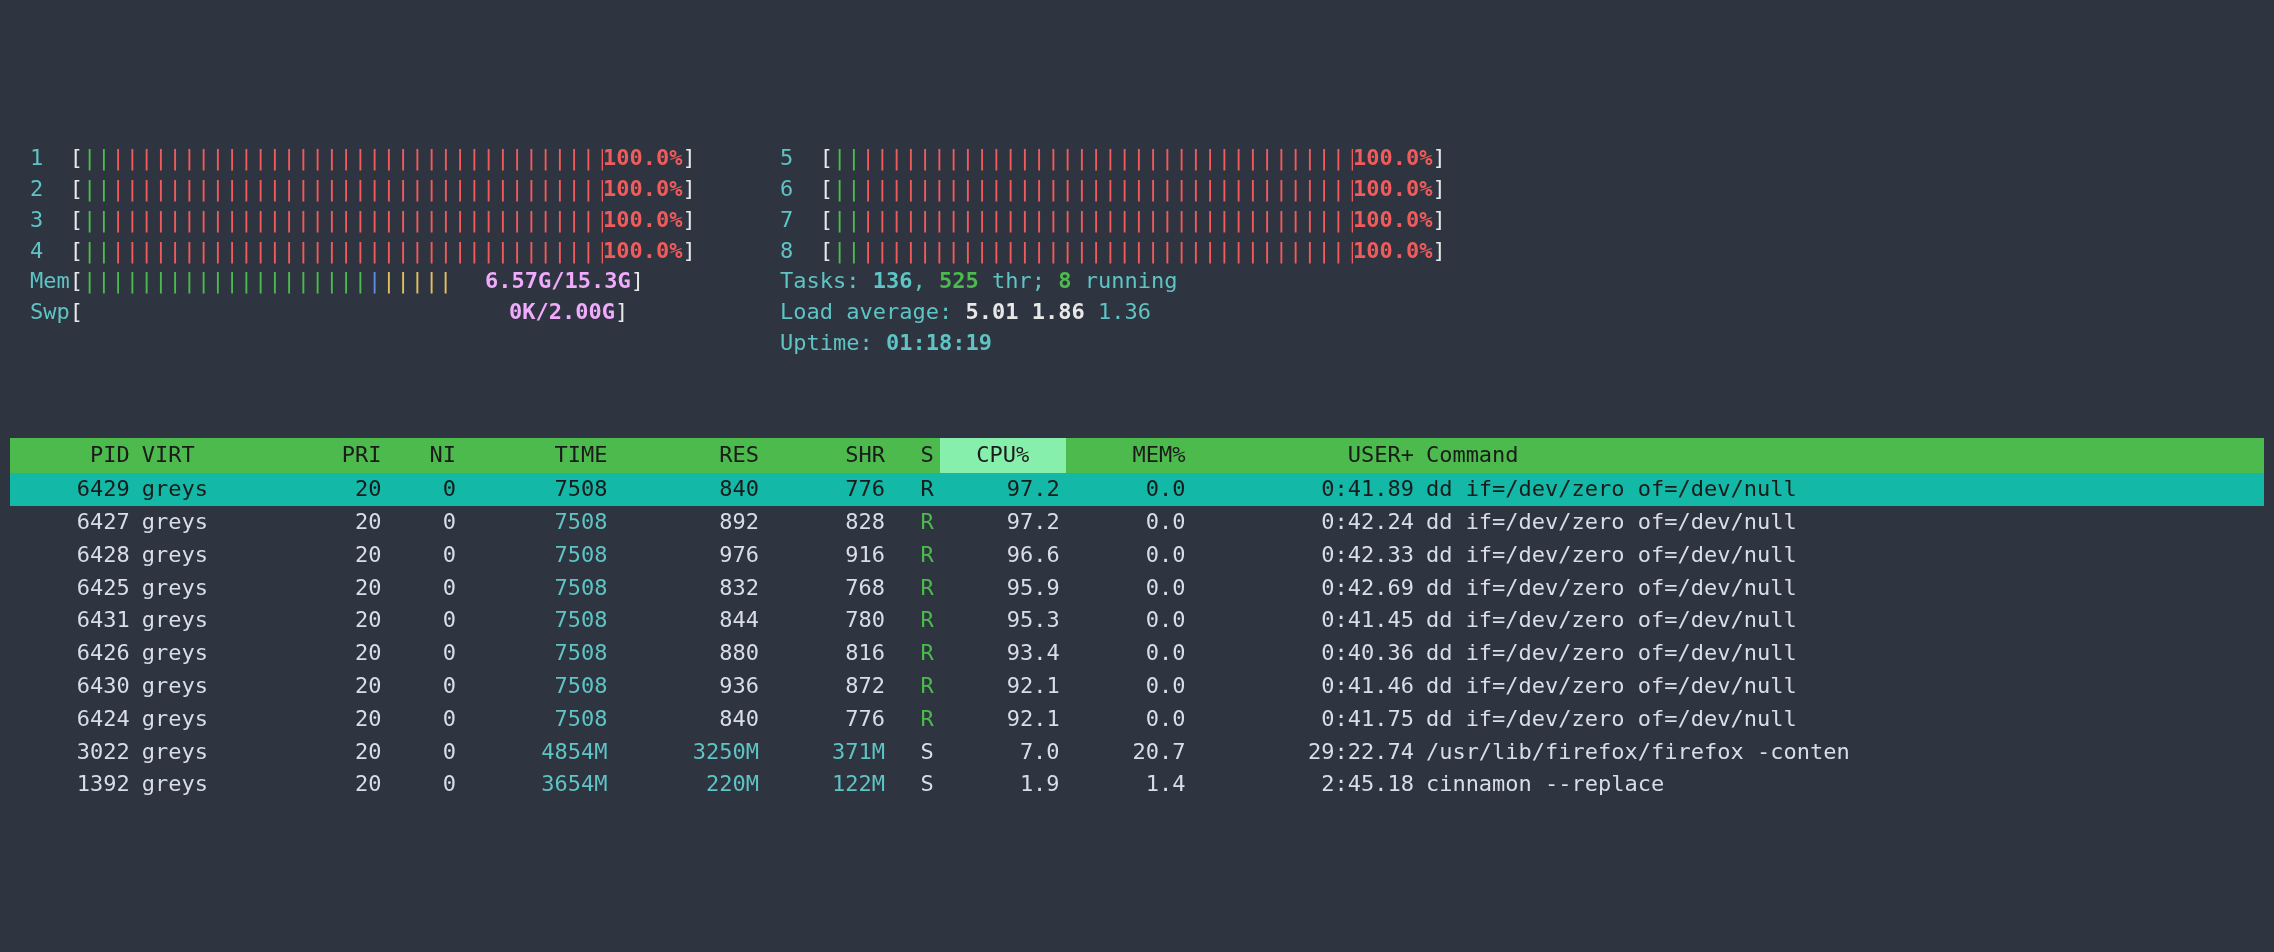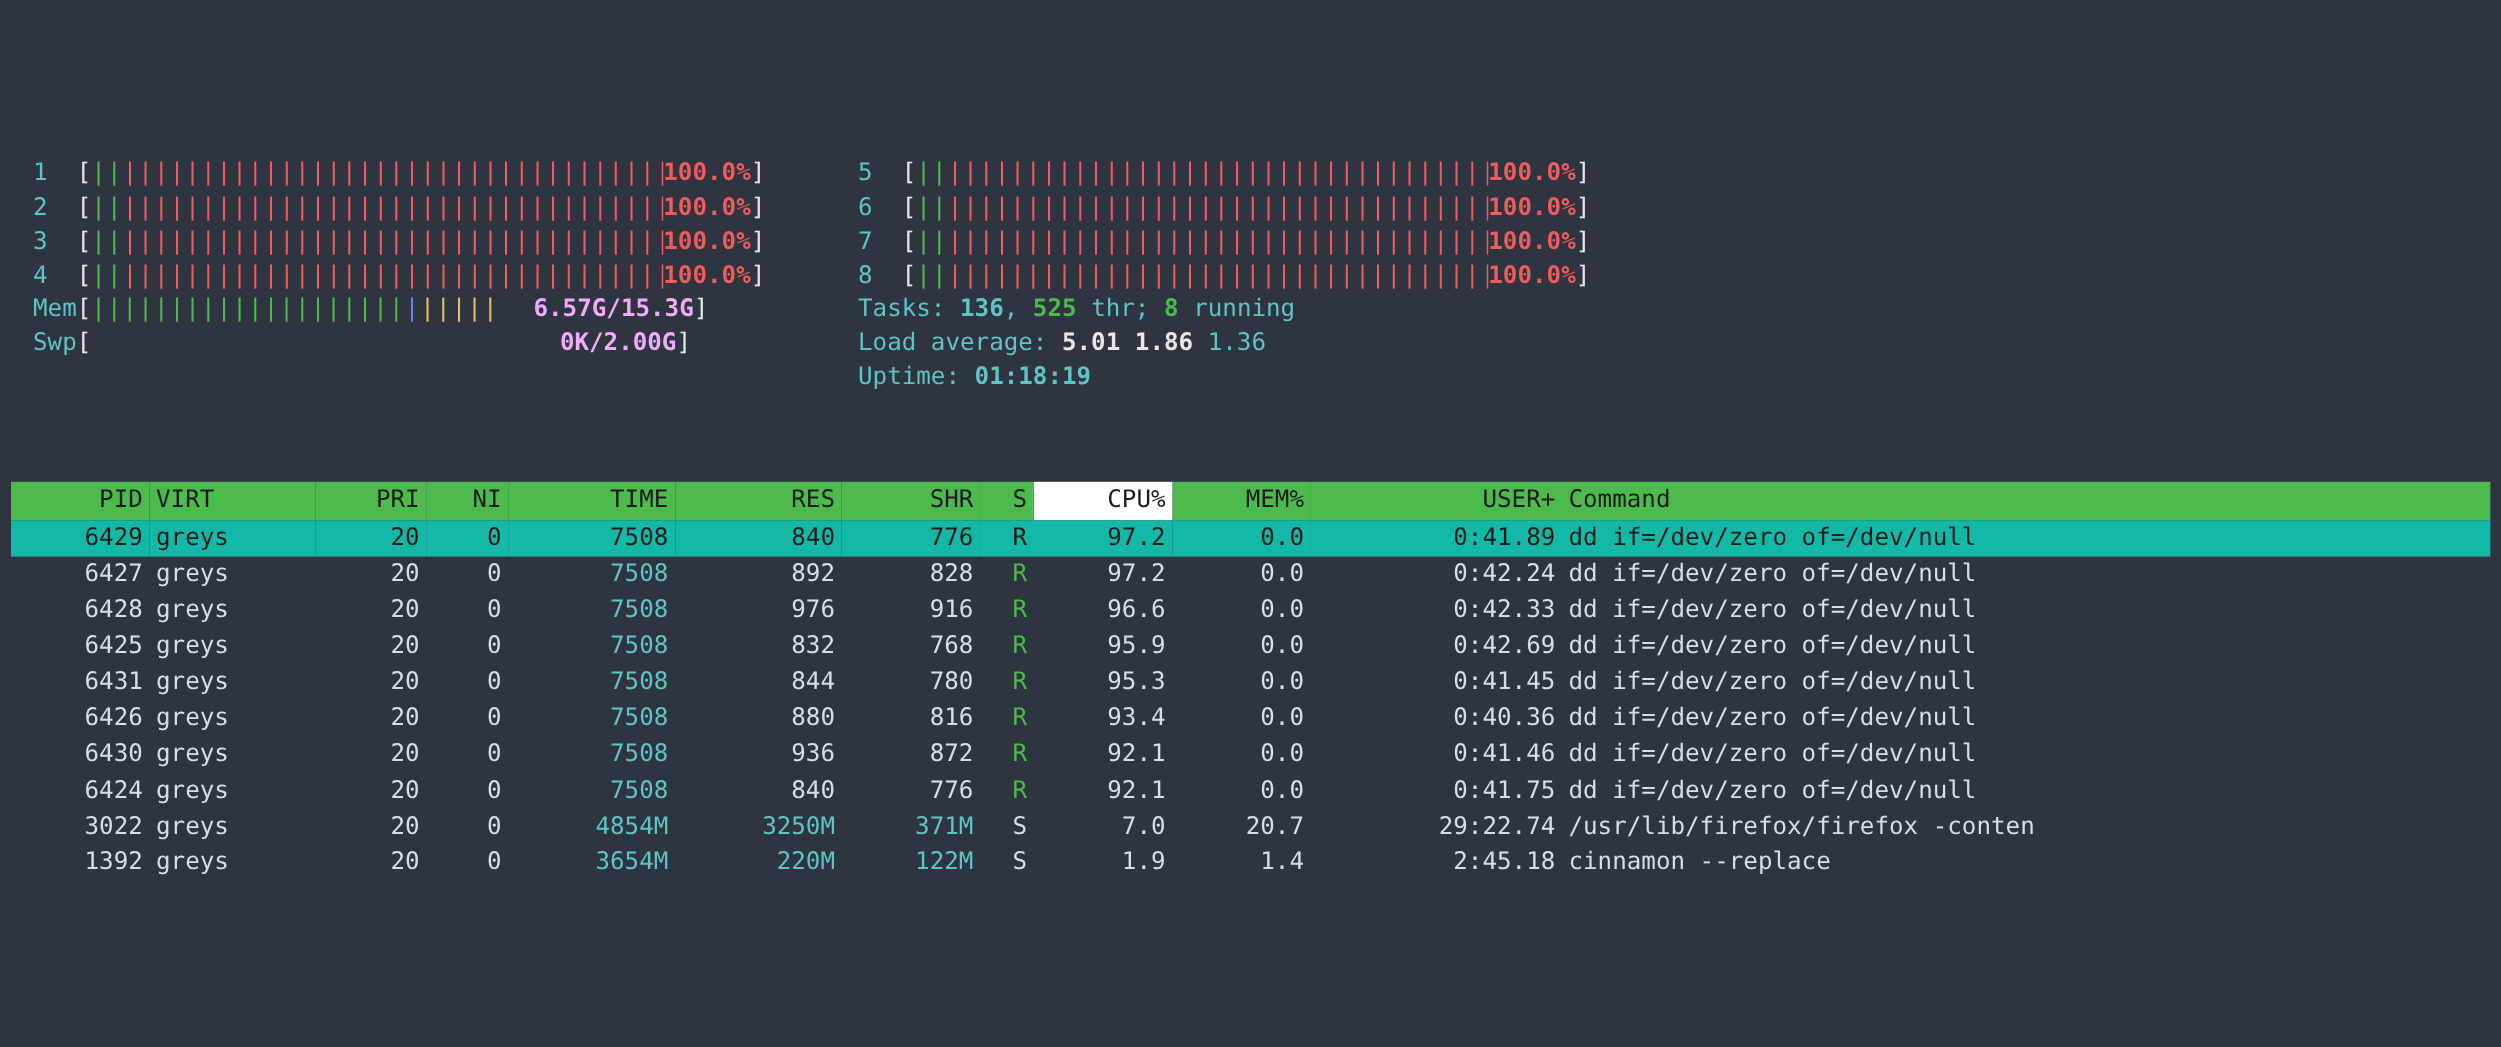--- a/index.html
+++ b/index.html
@@ -35,21 +35,21 @@
 
   table { border-collapse: collapse; width: 100%; margin-top:8px; }
   th {
     background: #4cba4c;
     color: #1b1b1b;
     font-weight: normal;
     text-align: right;
     padding: 2px 6px;
   }
   th.left { text-align:left; }
-  th.sort { background:#ffffff; }
+  th.sort { background:#86efac;text-align:center; }
   td { padding: 1px 6px; text-align:right; }
   td.left { text-align:left; }
   tr.selected td { background:#14b8a6; color:#1b1b1b; }
   tr.selected td span { color:#1b1b1b !important; }
 </style>
 </head>
 <body>
 
 
 

